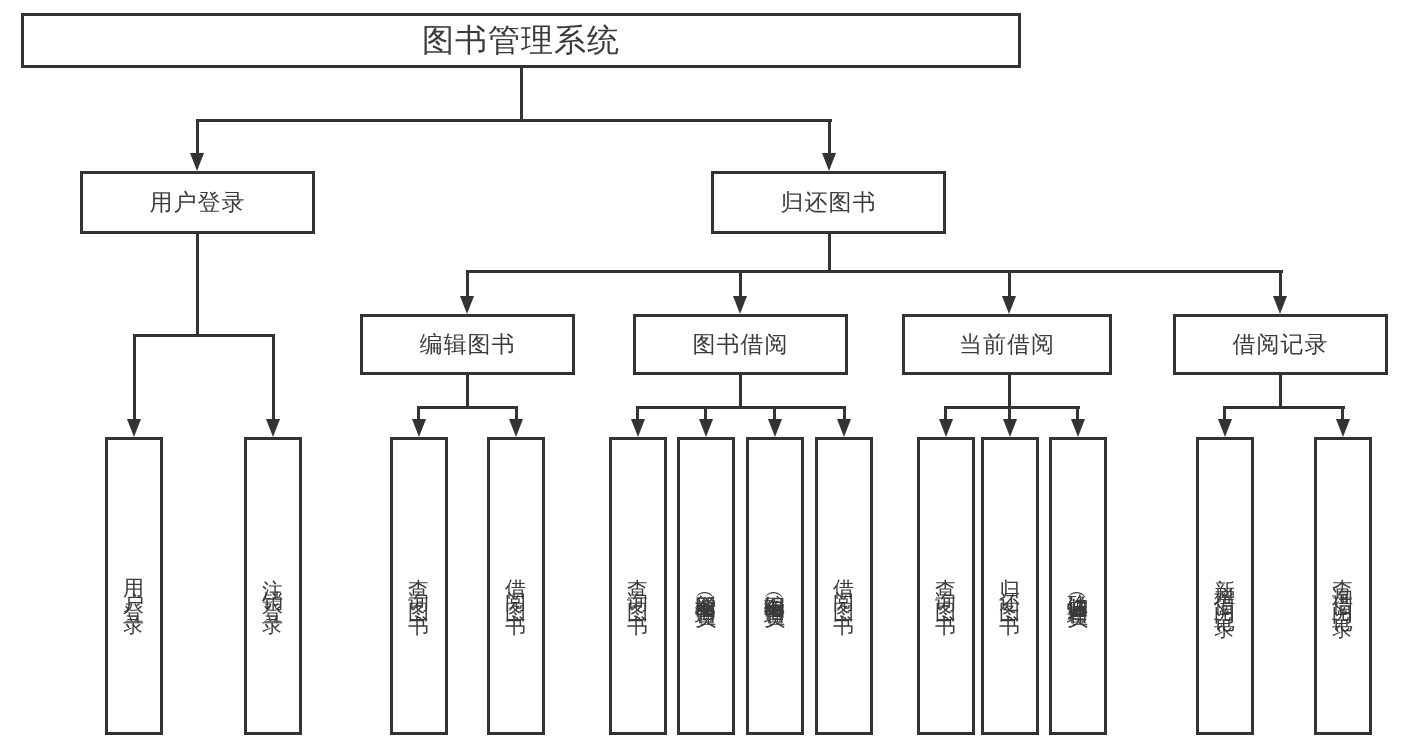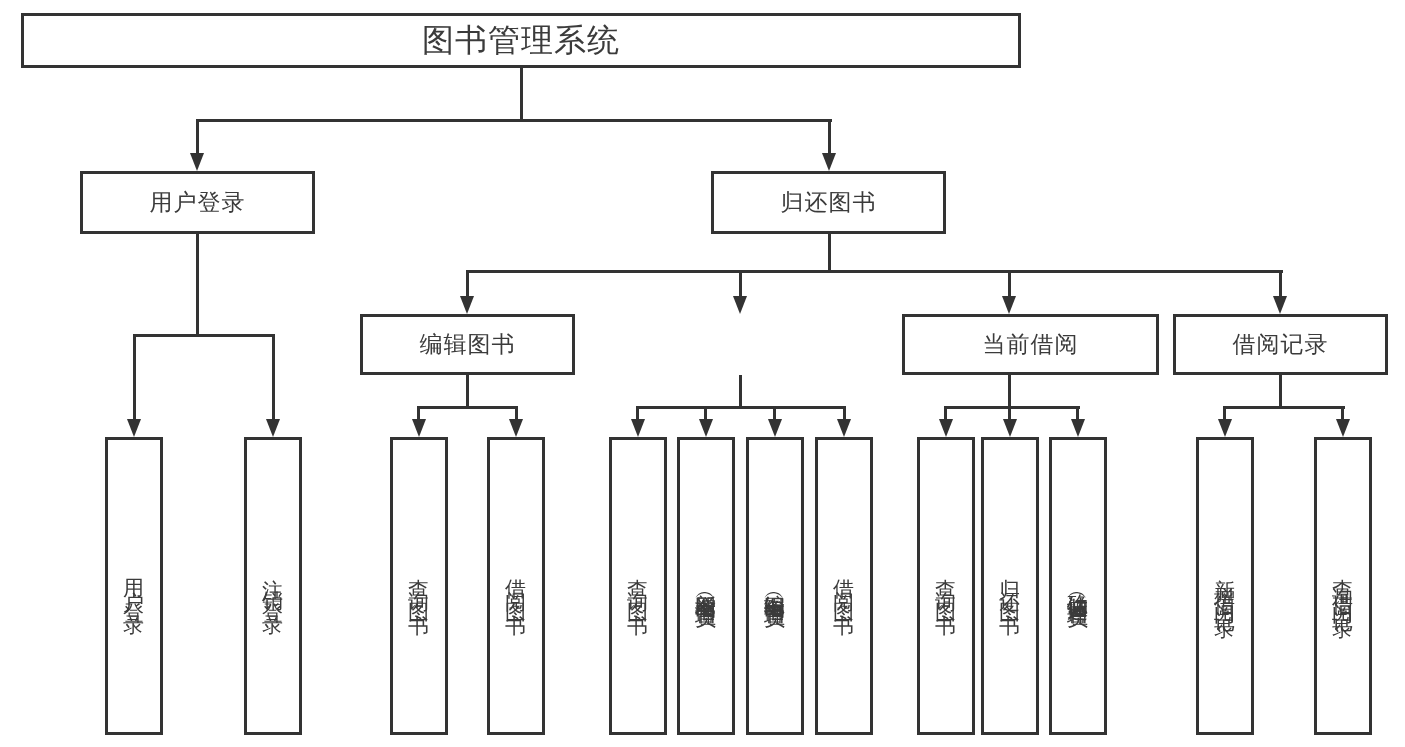--- a/index.html
+++ b/index.html
@@ -63,21 +63,24 @@
   <div class="box hbox" style="left:80px;top:171px;width:235px;height:63px;">
     <span>用户登录</span>
   </div>
   <div class="box hbox" style="left:711px;top:171px;width:235px;height:63px;">
     <span>归还图书</span>
   </div>
 
   <div class="box hbox" style="left:360px;top:314px;width:215px;height:61px;">
     <span>编辑图书</span>
   </div>
-  <div class="box hbox" style="left:902px;top:314px;width:257px;height:61px;">
+  <div class="box hbox" style="left:633px;top:314px;width:215px;height:61px;">
+    <span>图书借阅</span>
+  </div>
+  <div class="box hbox" style="left:902px;top:314px;width:210px;height:61px;">
     <span>当前借阅</span>
   </div>
   <div class="box hbox" style="left:1173px;top:314px;width:215px;height:61px;">
     <span>借阅记录</span>
   </div>
 
   <div class="box leaf" style="left:105px;">
     <span class="vtext sp12">用户登录</span>
   </div>
   <div class="box leaf" style="left:244px;">

